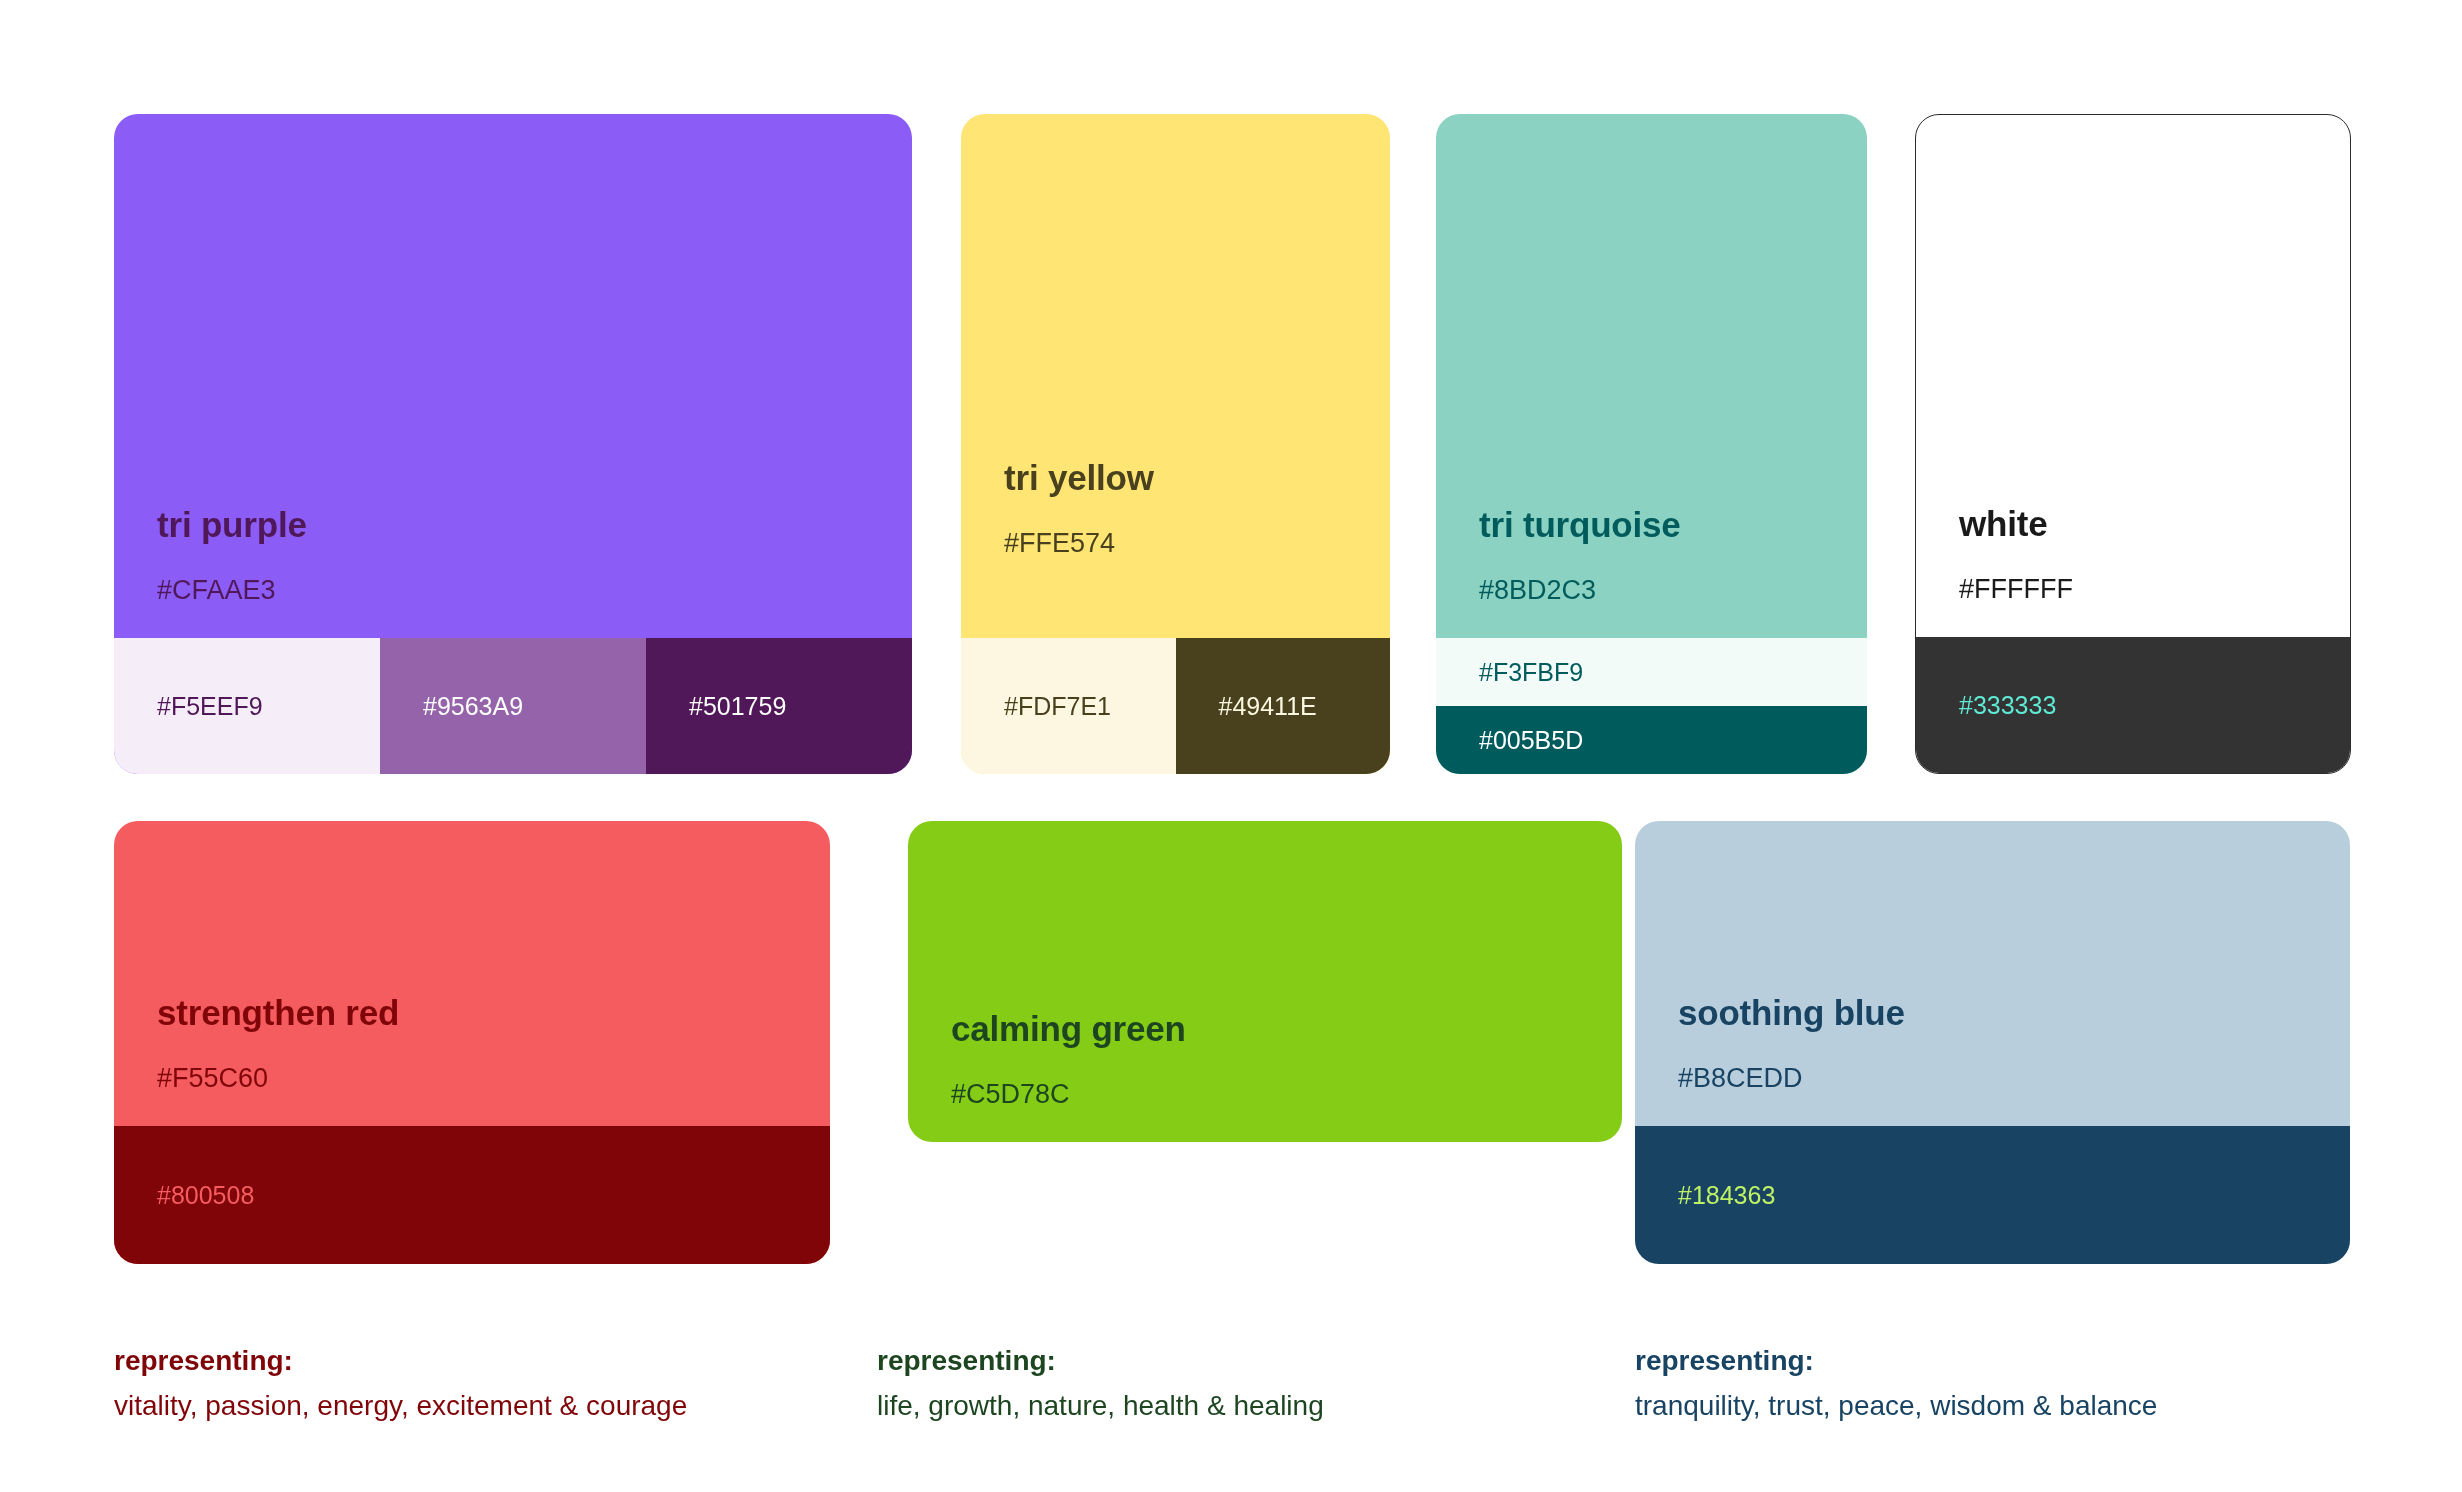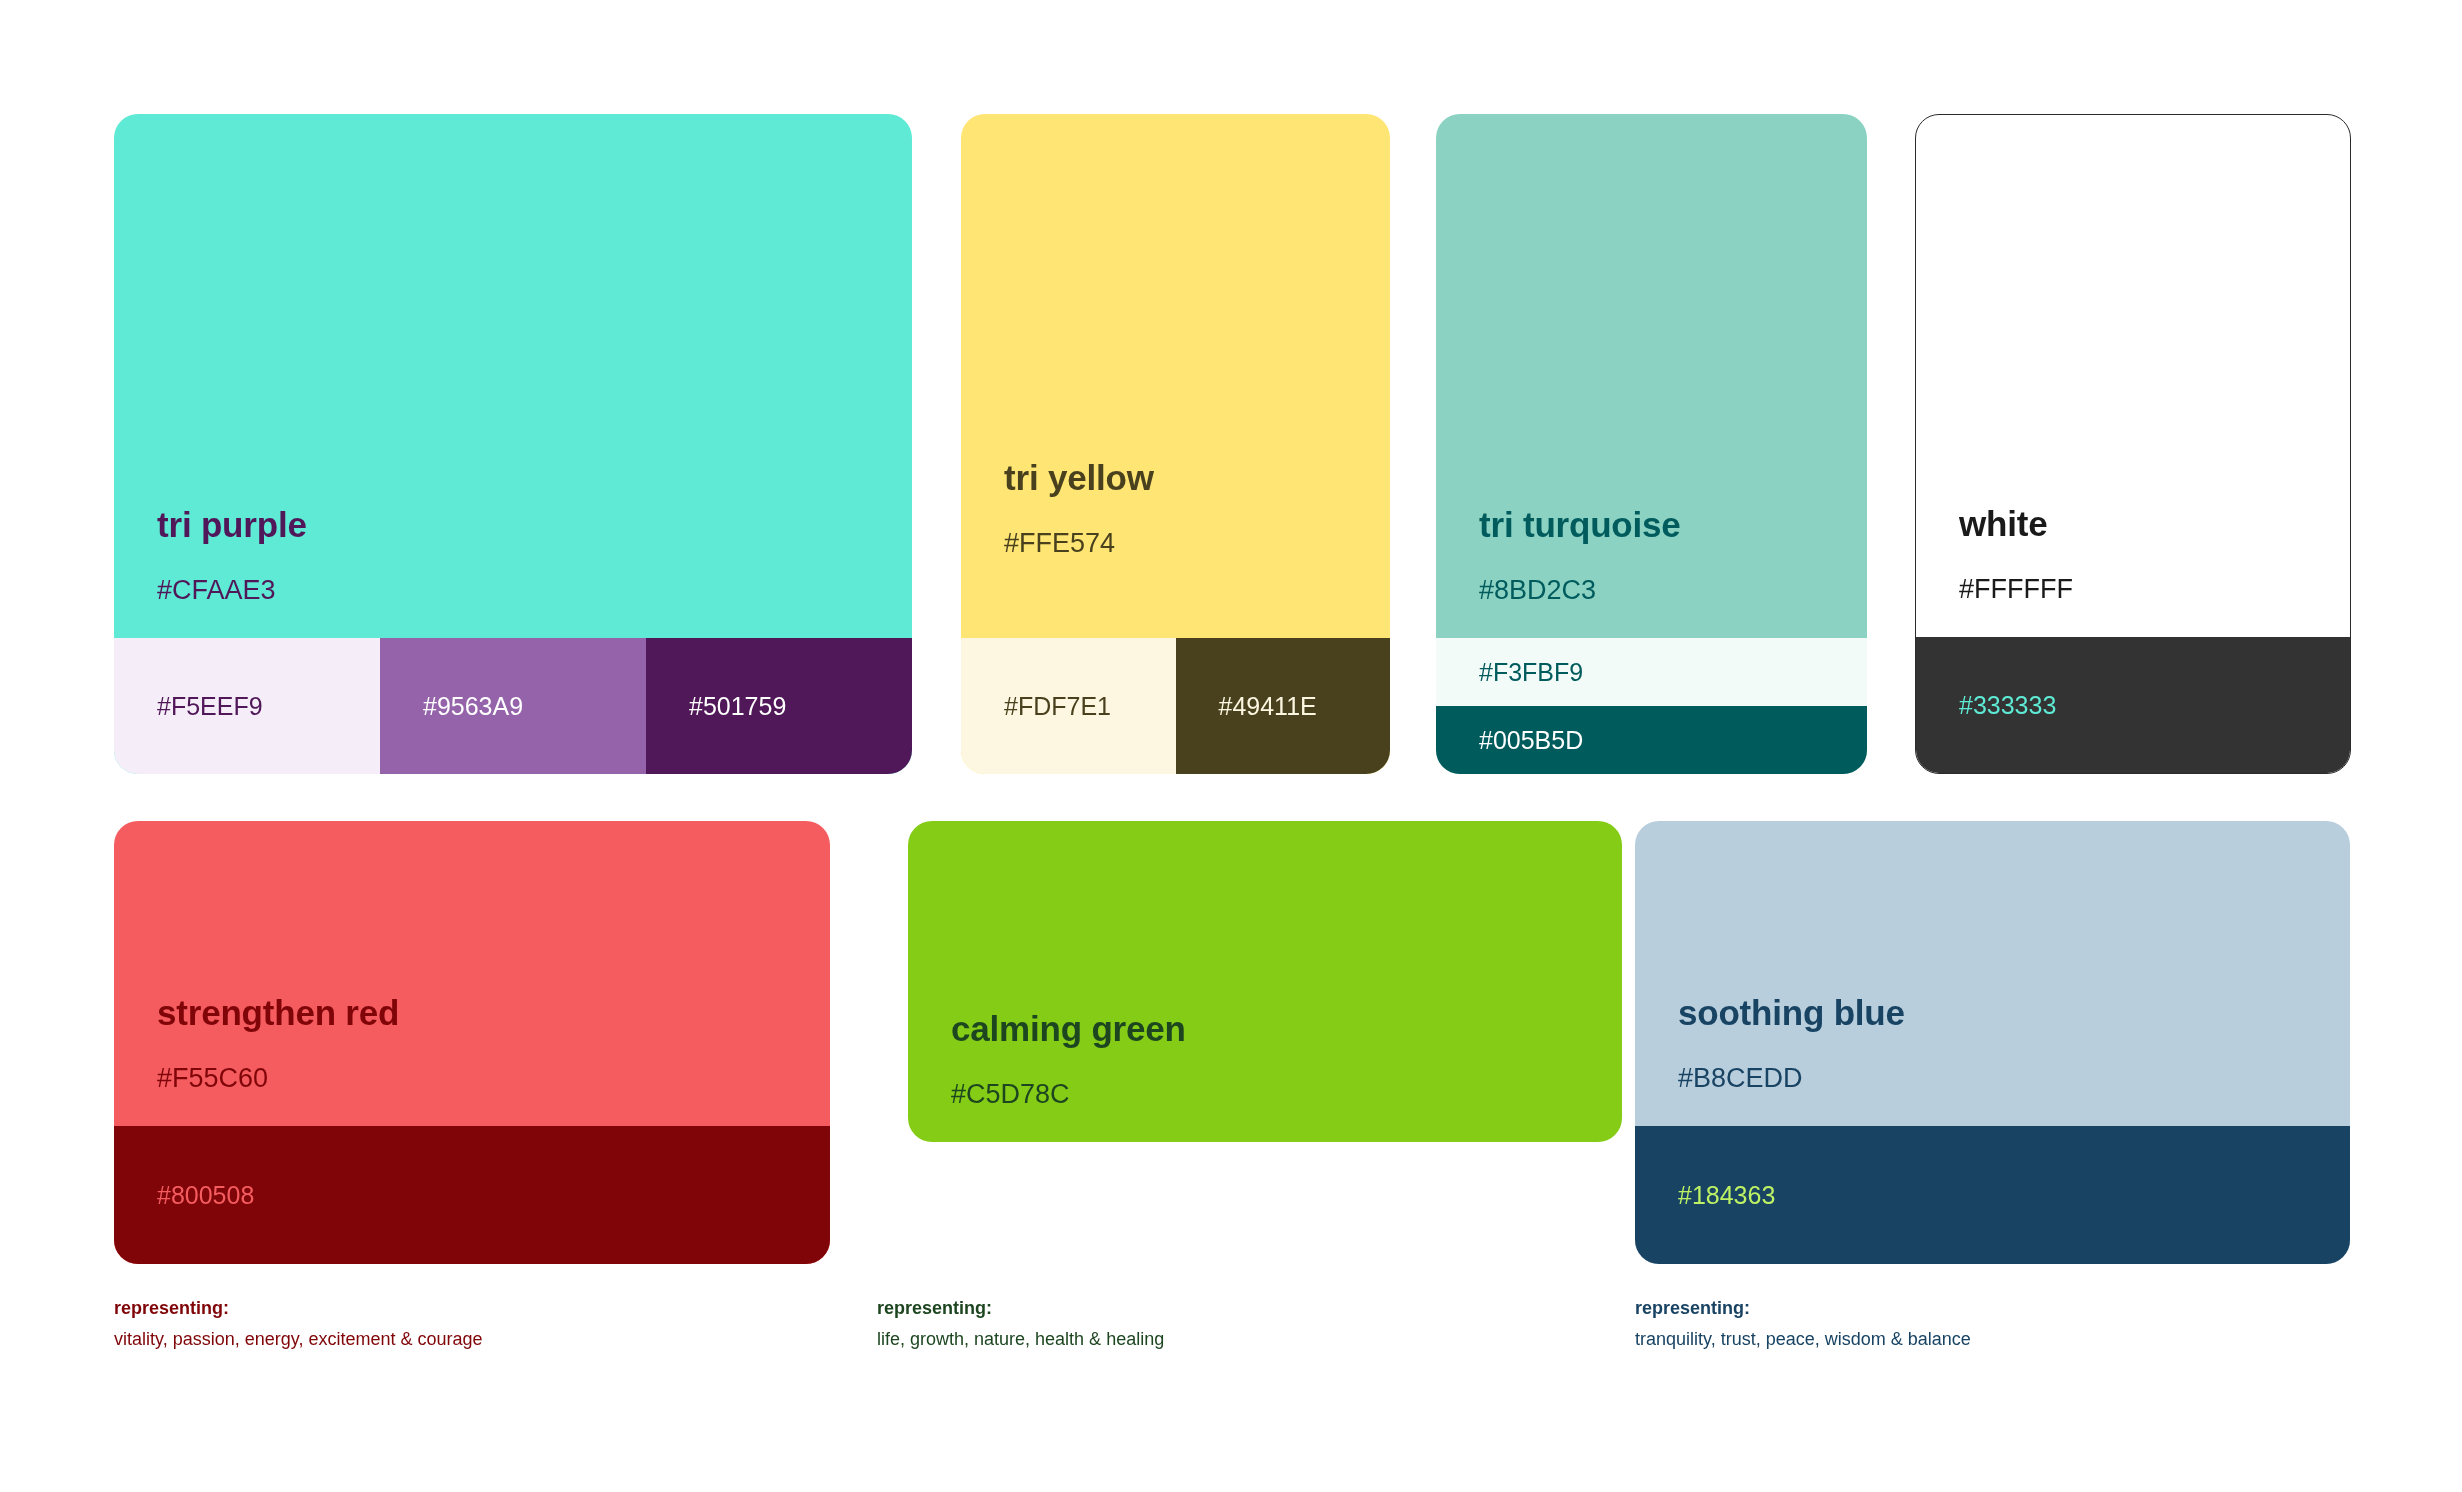--- a/index.html
+++ b/index.html
@@ -62,35 +62,36 @@
     display: flex;
     align-items: center;
     font-size: 25px;
     padding-left: 43px;
   }
   .swatch-label { line-height: 1.2; }
 
   
   .caption {
     position: absolute;
-    font-size: 18px;
+    font-size: 28px;
     line-height: 1.42;
+    margin-top: 45px;
   }
   .caption-title {
     font-weight: bold;
     margin-bottom: 5.6px;
   }
   .caption-body { font-weight: normal; }
 </style>
 </head>
 <body>
 
 <div class="page">
   <div id="cards-root">
-      <div class="card" style="left: 114px; top: 114px; width: 798px; height: 660px; background: #5eead4;">
+      <div class="card" style="left: 114px; top: 114px; width: 798px; height: 660px; background: #8b5cf6;">
         <div class="card-main" style="color: rgb(80, 23, 89);">
           <div class="card-name">tri purple</div>
           <div class="card-hex">#CFAAE3</div>
         </div>
         <div class="swatches" style="height: 136px;">
           <div class="swatch" style="background: rgb(245, 238, 249); color: rgb(80, 23, 89); flex: 2 1 0px;">
             <span class="swatch-label">#F5EEF9</span>
           </div>
           <div class="swatch" style="background: rgb(149, 99, 169); color: rgb(255, 255, 255); flex: 2 1 0px;">
             <span class="swatch-label">#9563A9</span>

